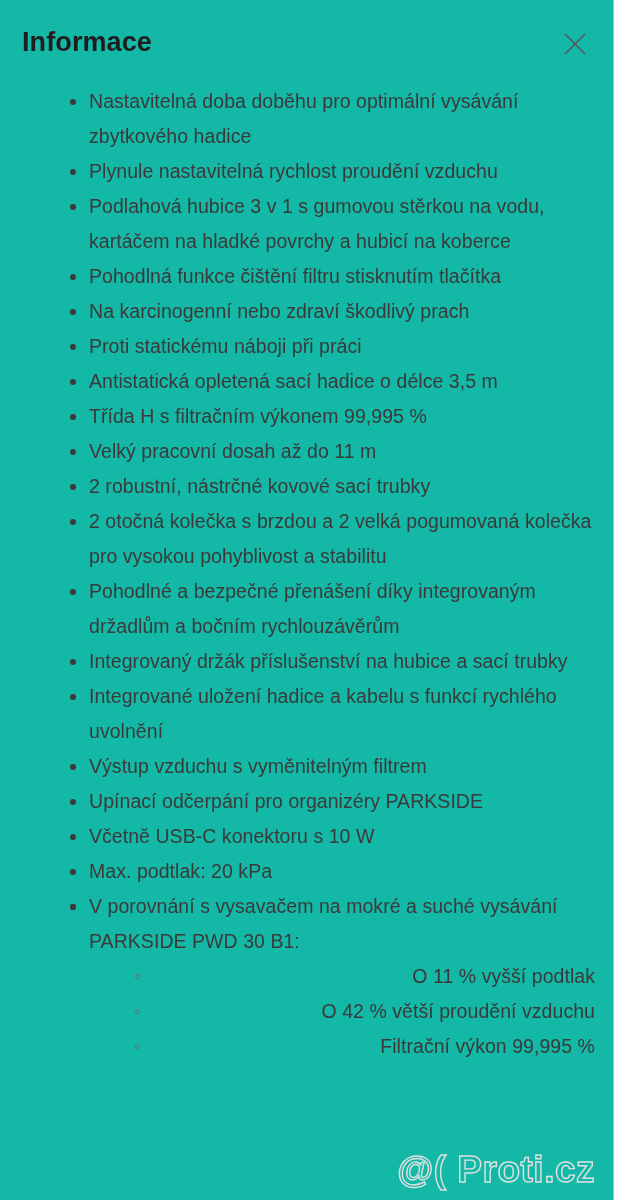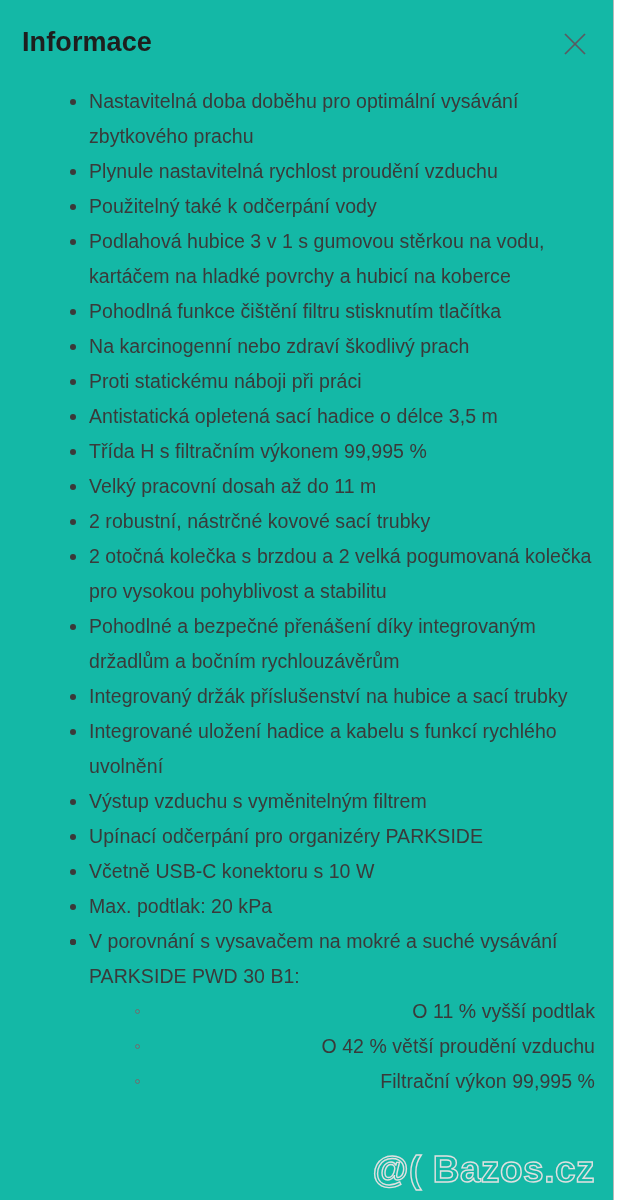--- a/index.html
+++ b/index.html
@@ -141,23 +141,22 @@
       <span>
         <svg width="28" height="28" viewBox="0 0 28 28" aria-hidden="true">
           <line x1="4" y1="4" x2="24" y2="24" stroke="#5a5a60" stroke-width="1.7"></line>
           <line x1="24" y1="4" x2="4" y2="24" stroke="#5a5a60" stroke-width="1.7"></line>
         </svg>
       </span>
     </button>
   </div>
 
   <ul class="info-list" id="info-list">
-      <li class="info-item"><span class="bullet"></span><span class="info-text">Nastavitelná doba doběhu pro optimální vysávání zbytkového prachu</span></li>
+      <li class="info-item"><span class="bullet"></span><span class="info-text">Nastavitelná doba doběhu pro optimální vysávání zbytkového hadice</span></li>
       <li class="info-item"><span class="bullet"></span><span class="info-text">Plynule nastavitelná rychlost proudění vzduchu</span></li>
-      <li class="info-item"><span class="bullet"></span><span class="info-text">Použitelný také k odčerpání vody</span></li>
       <li class="info-item"><span class="bullet"></span><span class="info-text">Podlahová hubice 3 v 1 s gumovou stěrkou na vodu, kartáčem na hladké povrchy a hubicí na koberce</span></li>
       <li class="info-item"><span class="bullet"></span><span class="info-text">Pohodlná funkce čištění filtru stisknutím tlačítka</span></li>
       <li class="info-item"><span class="bullet"></span><span class="info-text">Na karcinogenní nebo zdraví škodlivý prach</span></li>
       <li class="info-item"><span class="bullet"></span><span class="info-text">Proti statickému náboji při práci</span></li>
       <li class="info-item"><span class="bullet"></span><span class="info-text">Antistatická opletená sací hadice o délce 3,5 m</span></li>
       <li class="info-item"><span class="bullet"></span><span class="info-text">Třída H s filtračním výkonem 99,995 %</span></li>
       <li class="info-item"><span class="bullet"></span><span class="info-text">Velký pracovní dosah až do 11 m</span></li>
       <li class="info-item"><span class="bullet"></span><span class="info-text">2 robustní, nástrčné kovové sací trubky</span></li>
       <li class="info-item"><span class="bullet"></span><span class="info-text">2 otočná kolečka s brzdou a 2 velká pogumovaná kolečka pro vysokou pohyblivost a stabilitu</span></li>
       <li class="info-item"><span class="bullet"></span><span class="info-text">Pohodlné a bezpečné přenášení díky integrovaným držadlům a bočním rychlouzávěrům</span></li>
@@ -168,14 +167,14 @@
       <li class="info-item"><span class="bullet"></span><span class="info-text">Včetně USB-C konektoru s 10 W</span></li>
       <li class="info-item"><span class="bullet"></span><span class="info-text">Max. podtlak: 20 kPa</span></li>
       <li class="info-item"><span class="bullet"></span></li>
       <li class="info-item"><span class="bullet"></span><span class="info-text">V porovnání s vysavačem na mokré a suché vysávání PARKSIDE PWD 30 B1:</span><ul class="sub-list">
           <li class="sub-item"><span class="bullet-hollow"></span><span>O 11 % vyšší podtlak</span></li>
           <li class="sub-item"><span class="bullet-hollow"></span><span>O 42 % větší proudění vzduchu</span></li>
           <li class="sub-item"><span class="bullet-hollow"></span><span>Filtrační výkon 99,995 %</span></li>
         </ul></li>
     </ul>
 
-  <div class="watermark">@( Bazos.cz</div>
+  <div class="watermark">@( Proti.cz</div>
 </div>
 
 </body></html>

